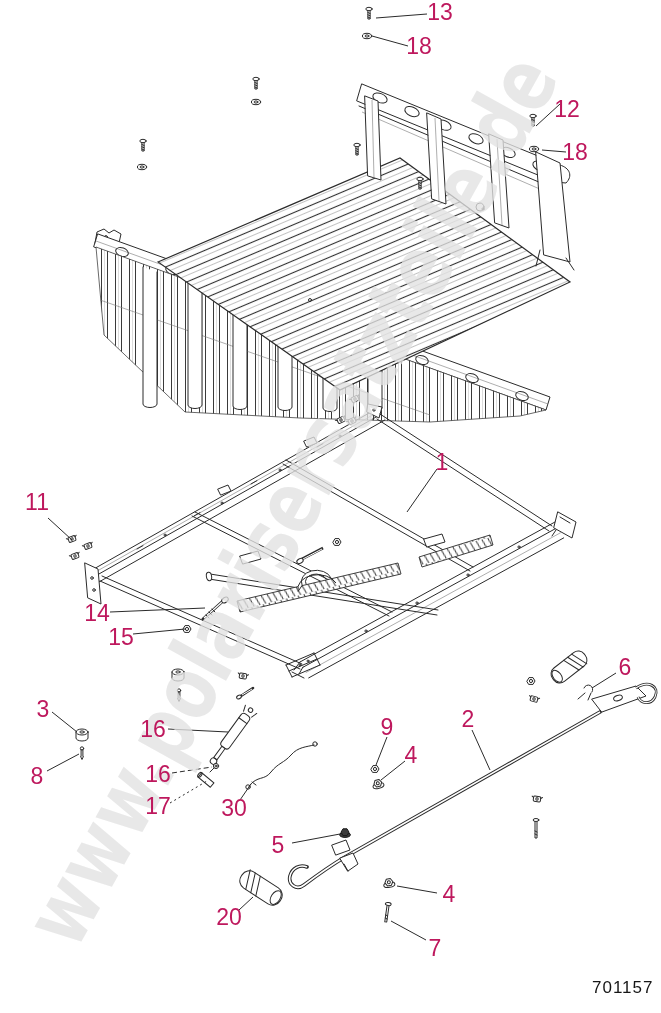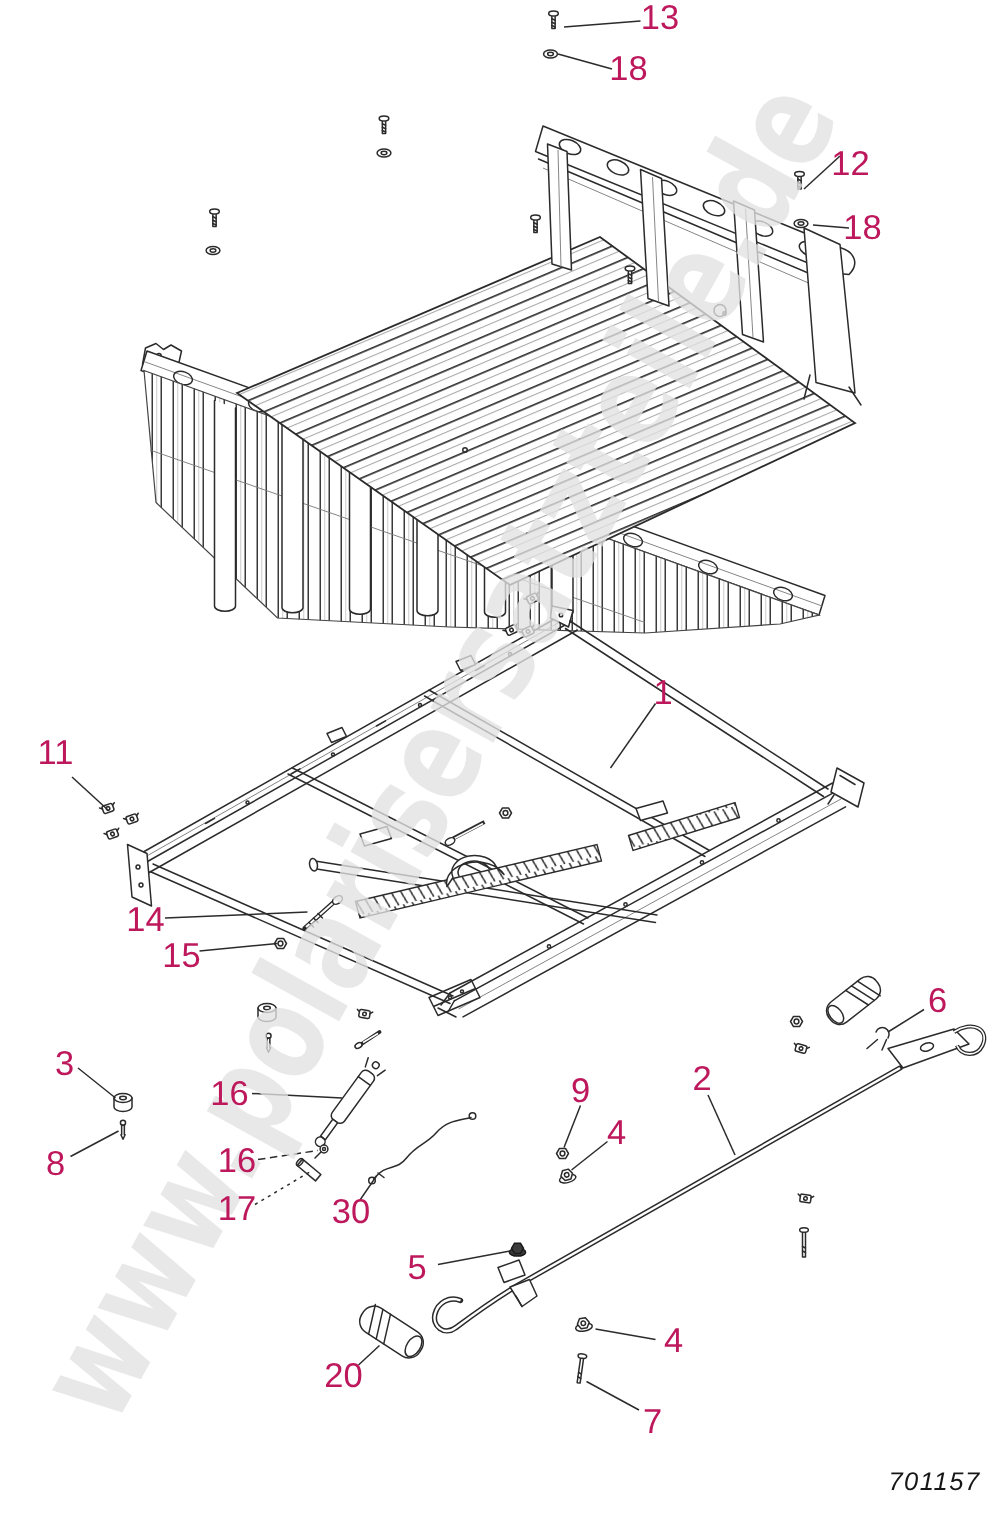--- a/index.html
+++ b/index.html
@@ -12,22 +12,22 @@
   .dark{fill:#3c3c3c;stroke:#1a1a1a;stroke-width:1;}
   .lead{fill:none;stroke:#2b2b2b;stroke-width:1;}
   .lead-dash{fill:none;stroke:#2b2b2b;stroke-width:1;stroke-dasharray:5 3;}
   .lead-dot{fill:none;stroke:#2b2b2b;stroke-width:1;stroke-dasharray:2 3;}
   .wm{font-family:"DejaVu Sans", sans-serif;font-weight:bold;font-size:88px;
       fill:#e2e2e2;fill-opacity:.78;stroke:#ad3d3d00;}
   .co{position:absolute;transform:translate(-50%,-50%);font-size:23px;color:#be185d;
       white-space:nowrap;}
   .copyright{position:absolute;left:421px;top:359px;width:240px;font-size:16px;
       letter-spacing:.4px;color:#161616;}
-  .partno{position:absolute;left:592px;top:978px;width:62px;text-align:center;
-      font-size:17px;letter-spacing:1px;color:#161616;font-style:italic;}
+  .partno{position:absolute;left:592px;top:978px;width:62px;text-align:left;
+      font-size:17px;letter-spacing:1px;color:#161616;}
 </style>
 </head>
 <body>
 
 <div class="stage">
 
 <svg width="661" height="1013" viewBox="0 0 661 1013">
   <defs>
     <pattern id="ribs" patternUnits="userSpaceOnUse" width="12" height="11" patternTransform="rotate(-23)">
       <rect width="12" height="11" fill="#ffffff"></rect>

